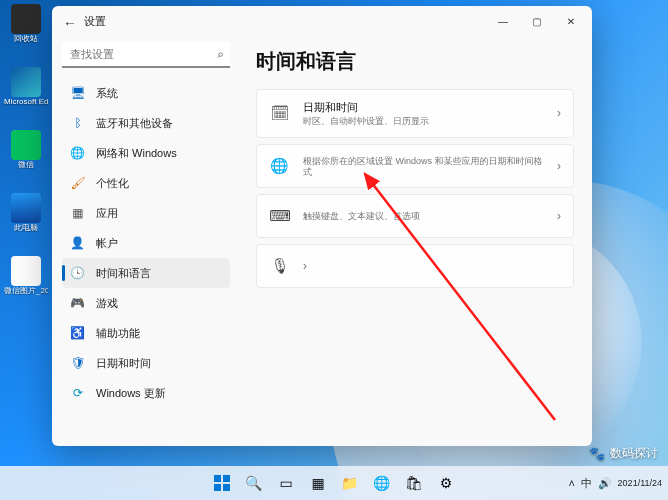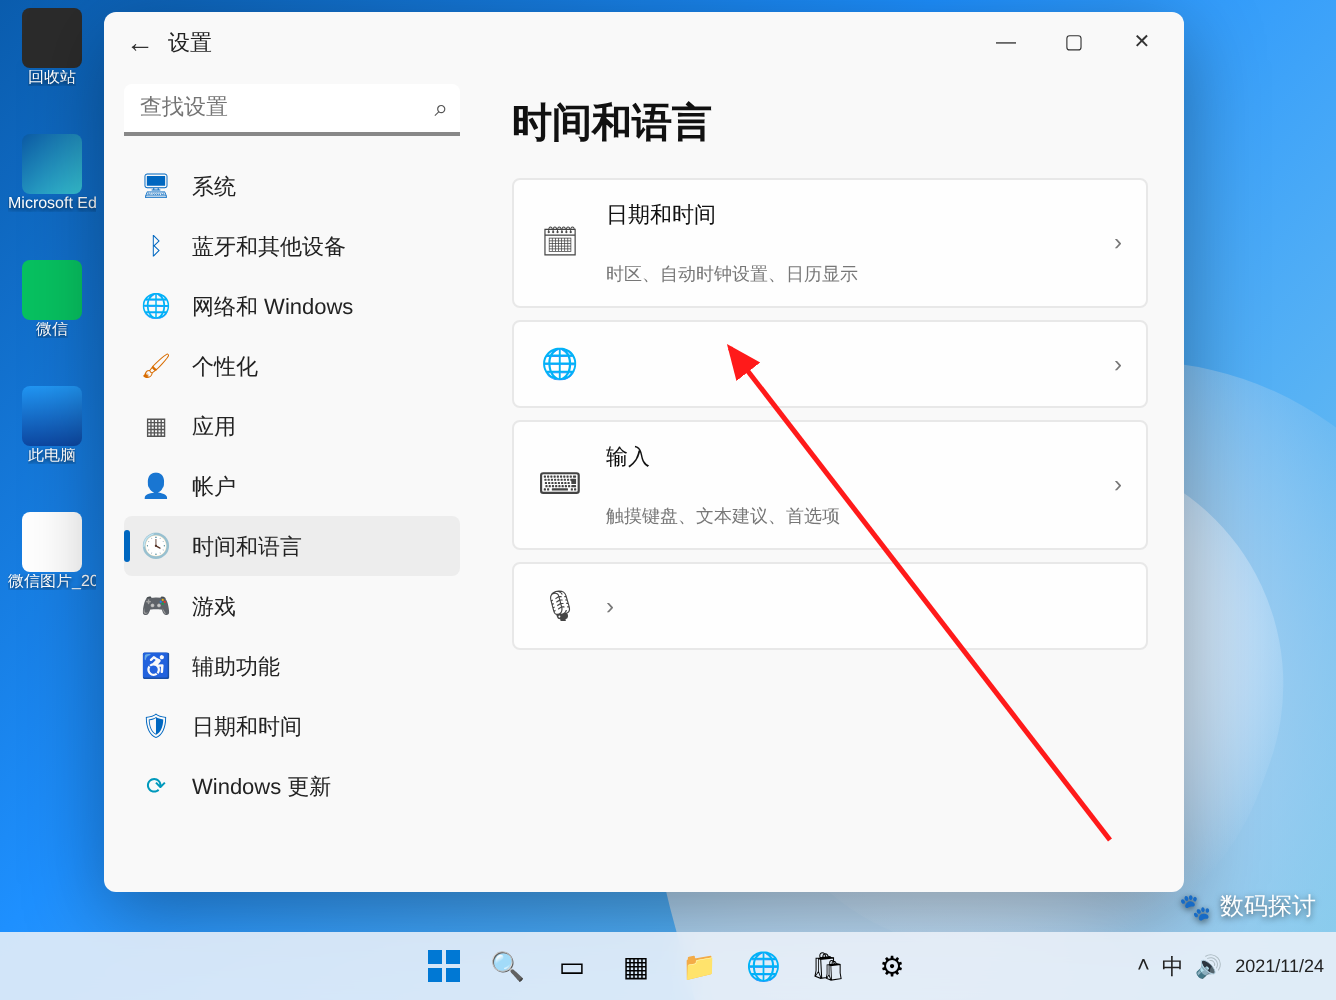--- a/index.html
+++ b/index.html
@@ -41,21 +41,21 @@
   .nav-item.active::before { content: ""; position: absolute; left: 0; top: 7px; bottom: 7px; width: 3px; background: #0067c0; border-radius: 2px; }
   .nav-ico { width: 16px; height: 16px; display: inline-flex; align-items: center; justify-content: center; font-size: 12px; }
   .c-blue { color: #0067c0; } .c-teal { color: #0099bc; } .c-orange { color: #d86c00; } .c-pink { color: #e3008c; } .c-gray { color: #555; }
 
   .main { flex: 1; padding: 12px 18px 12px 16px; overflow-y: auto; }
   .page-title { font-size: 20px; font-weight: 600; color: #111; margin-bottom: 14px; }
   .card { background: #fefefe; border: 1px solid #e8e8e8; border-radius: 4px; padding: 10px 12px; display: flex; align-items: center; gap: 12px; margin-bottom: 6px; cursor: pointer; }
   .card .ci { width: 22px; height: 22px; display: flex; align-items: center; justify-content: center; color: #444; font-size: 15px; }
   .card .ct { flex: 1; }
   .card .ct .t1 { font-size: 11px; color: #111; }
-  .card .ct .t2 { font-size: 9px; color: #777; line-height: 1.2; margin-top: 17px; }
+  .card .ct .t2 { font-size: 9px; color: #777; line-height: 1.2; margin-top: 1px; }
   .card .chev { color: #777; font-size: 12px; }
 
   .arrow { position: absolute; pointer-events: none; }
 
   .taskbar { position: absolute; left: 0; right: 0; bottom: 0; height: 34px; background: rgba(235,240,248,.88); backdrop-filter: blur(6px); display: flex; align-items: center; justify-content: center; gap: 4px; }
   .tb-center { display: flex; gap: 4px; align-items: center; }
   .tb-btn { width: 28px; height: 28px; border-radius: 4px; display: flex; align-items: center; justify-content: center; font-size: 14px; cursor: pointer; }
   .tb-right { position: absolute; right: 6px; display: flex; align-items: center; gap: 6px; font-size: 9px; color: #222; }
   .tb-right .ic { font-size: 11px; }
 
@@ -160,27 +160,27 @@
             <div class="ci">🗓</div>
             <div class="ct">
               <div class="t1">日期和时间</div>
               <div class="t2">时区、自动时钟设置、日历显示</div>
             </div>
             <div class="chev">›</div>
           </div>
           <div class="card">
             <div class="ci">🌐</div>
             <div class="ct">
+              <div class="t2">根据你所在的区域设置 Windows 和某些应用的日期和时间格式</div>
             </div>
             <div class="chev">›</div>
           </div>
           <div class="card">
             <div class="ci">⌨</div>
             <div class="ct">
-              <div class="t1">输入</div>
               <div class="t2">触摸键盘、文本建议、首选项</div>
             </div>
             <div class="chev">›</div>
           </div>
           <div class="card">
             <div class="ci">🎙</div>
             <div class="chev">›</div>
           </div>
         </div>
     </div>

